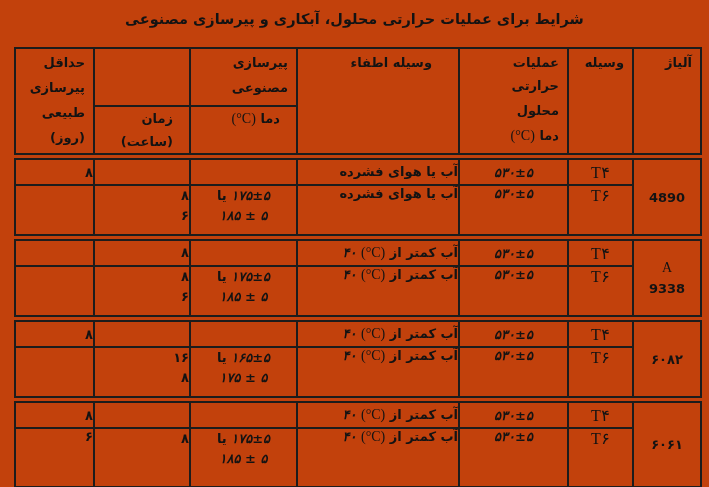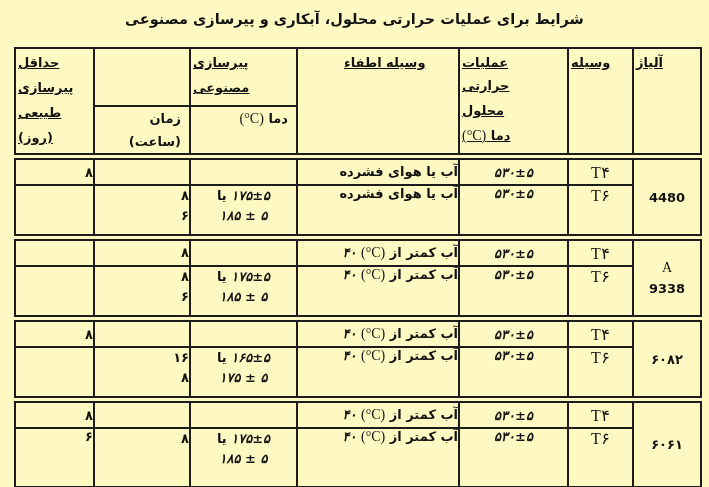--- a/index.html
+++ b/index.html
@@ -1,19 +1,19 @@
 <!DOCTYPE html>
 <html lang="fa"><head>
 <meta charset="utf-8">
 <style>
   html,body { margin:0; padding:0; background:#ffffff; }
   .page {
     position: relative;
     width: 709px; height: 487px;
-    background: #fef9c3;
+    background: #c2410c;
     font-family: "DejaVu Sans", sans-serif;
     color: #131313;
     overflow: hidden;
   }
   .title {
     padding-top: 11px;
     width: 100%;
     text-align: center;
     font-size: 14.5px;
     font-weight: bold;
@@ -39,22 +39,22 @@
   col.c-solution{ width: 109px; }
   col.c-quench  { width: 162px; }
   col.c-atemp   { width: 107px; }
   col.c-atime   { width: 96px; }
   col.c-natural { width: 79px; }
 
   
   .header-tbl td { vertical-align: top; }
   .hr1 { height: 58px; }
   .hr2 { height: 46px; }
-  .hline { line-height: 23px; text-align: left; padding: 2px 8px 0 2px; text-decoration: underline; direction. rtl; }
-  .hline2 { line-height: 22px; text-align: right; padding: 1px 8px 0 2px; }
+  .hline { line-height: 23px; text-align: right; padding: 2px 8px 0 2px; direction. rtl; }
+  .hline2 { line-height: 22px; text-align: right; padding: 1px 16px 0 2px; }
   .pad-q { padding-right: 26px; margin-left: 44px; }
 
   
   tr.r-t4 { height: 26px; }
   tr.r-t4 td { vertical-align: middle; }
   tr.r-t6 { height: 50px; }
   tr.r-t6 td { vertical-align: top; }
   tr.r-t6-tall { height: 59px; }
   .cell { direction: rtl; padding-top: 2px; }
   .alloy-cell { text-align: center; line-height: 21px; padding-top: 4px; vertical-align: top; }
@@ -141,21 +141,21 @@
           <col class="c-temper">
           <col class="c-solution">
           <col class="c-quench">
         <col class="c-atemp">
           <col class="c-atime">
           <col class="c-natural">
       </colgroup>
       <tbody>
           <tr class="r-t4">
         <td rowspan="2" class="alloy-cell">
-          <div>4480</div>
+          <div>4890</div>
           <div></div>
         </td>
         <td class="temper-cell"><span class="ser tnum" dir="ltr">T۴</span></td>
         <td class="sol-cell"><span class="num" dir="ltr">۵۳۰±۵</span></td>
         <td class="quench-cell cell">
           <span>آب یا هوای فشرده</span>
           <span class="ser" dir="ltr"></span>
           <span class="num" dir="ltr"></span>
         </td>
         <td class="atemp-cell"></td>

